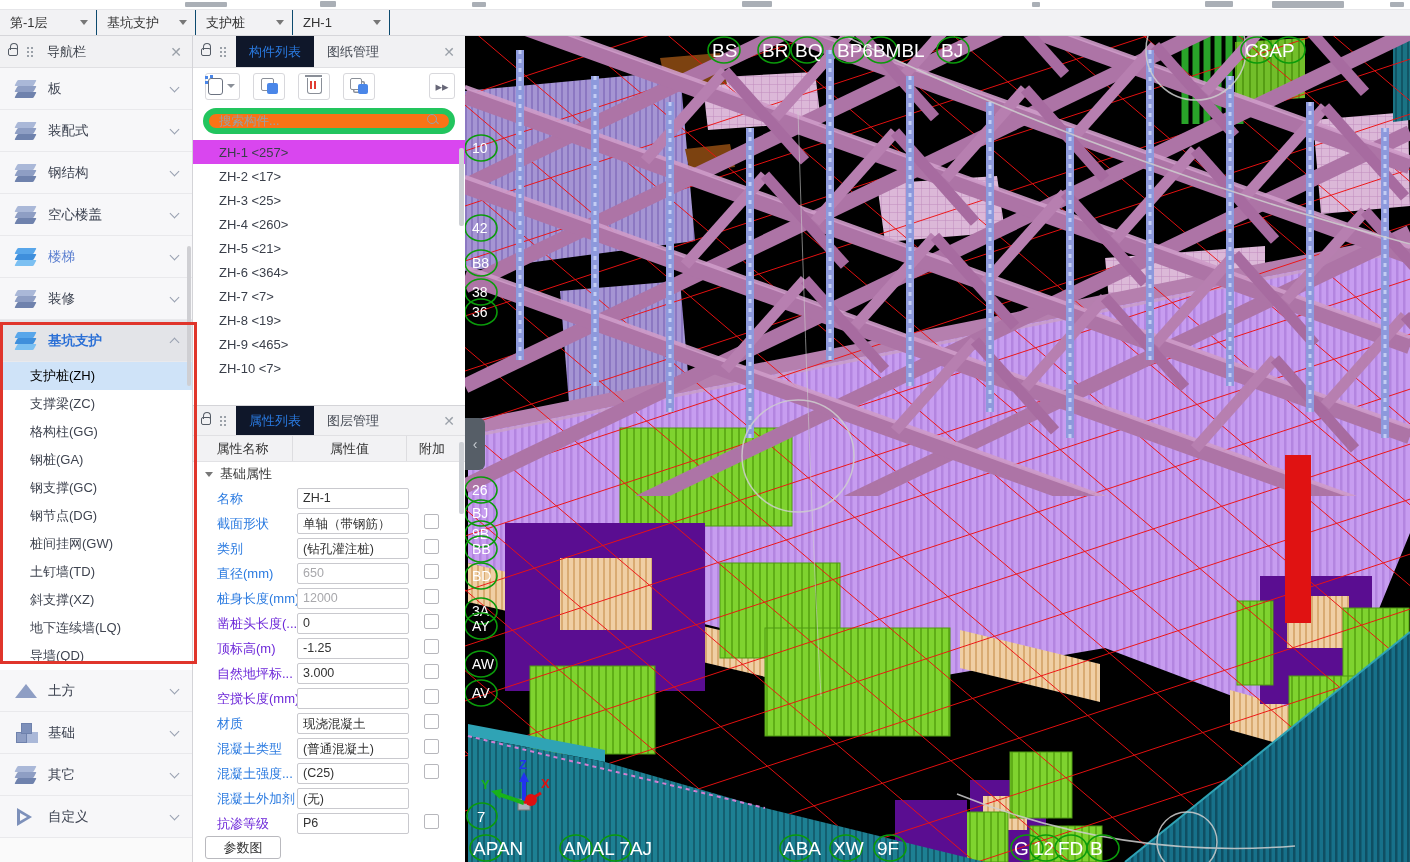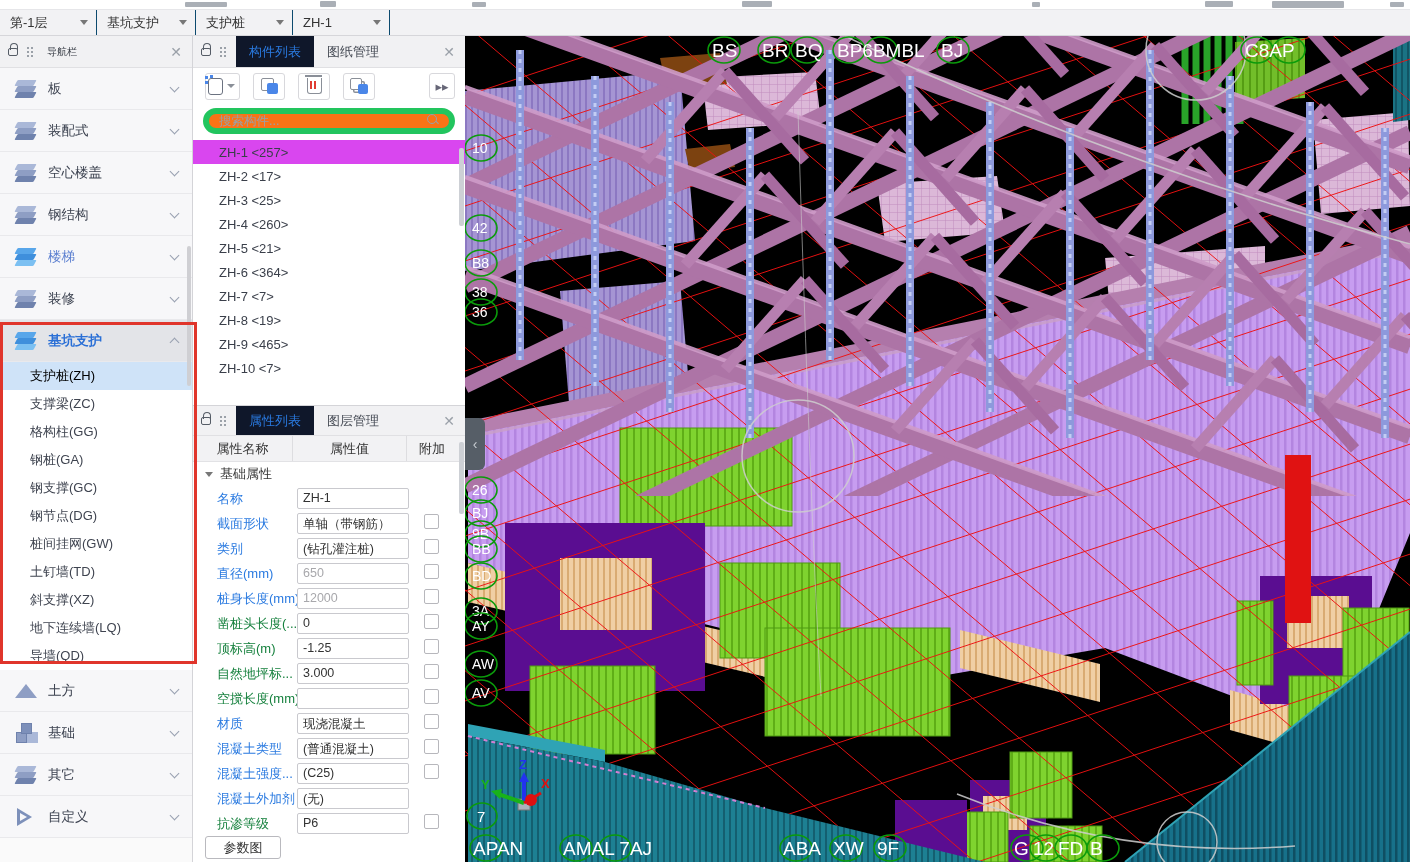--- a/index.html
+++ b/index.html
@@ -21,21 +21,21 @@
   .nav-panel { width:193px; background:#fafafa; border-right:1px solid #d4d4d8; position:relative; }
   .mid-col { width:272px; background:#fff; border-right:1px solid #d4d4d8; position:relative; }
   .viewport { position:relative; width:945px; height:826px; background:#000; overflow:hidden; }
 
   
   .panel-head { height:32px; background:#f1f1f3; border-bottom:1px solid #e0e0e3; display:flex; align-items:center; position:relative; }
   .drag-dots { width:7px; height:11px; margin:0 6px 0 8px;
     background:radial-gradient(circle, #9aa0a8 1px, transparent 1.3px); background-size:4px 4px; }
   .lock { position:relative; width:10px; height:8px; border:1.5px solid #555c66; border-radius:2px; margin-left:8px; }
   .lock::before { content:""; position:absolute; left:1px; top:-6px; width:6px; height:6px; border:1.5px solid #555c66; border-bottom:none; border-radius:4px 4px 0 0; }
-  .panel-title { font-size:10px; color:#3a3f48; margin-left:8px; }
+  .panel-title { font-size:13px; color:#3a3f48; margin-left:8px; }
   .close-x { position:absolute; right:10px; font-size:14px; color:#9aa0a8; cursor:pointer; line-height:1; }
   .tab { height:100%; display:flex; align-items:center; padding:0 13px; font-size:13px; color:#454a54; cursor:pointer; }
   .tab.active { background:#0f172a; color:#2a7ae0; }
 
   
   .nav-item { height:42px; display:flex; align-items:center; background:#f7f7f9; border-bottom:1px solid #e9e9ec; cursor:pointer; position:relative; }
   .nav-item .lbl { font-size:13.5px; color:#3c4250; }
   .nav-item .chev { position:absolute; right:14px; width:7px; height:7px; border-right:1.6px solid #98a0b0; border-bottom:1.6px solid #98a0b0; transform:rotate(45deg); margin-top:-2px; }
   .nav-item.active { background:#e3e4e8; }
   .nav-item.active .lbl { color:#2a6fd6; font-weight:bold; }
@@ -92,21 +92,21 @@
 
   
   .prop-panel { position:absolute; left:0; top:369px; width:272px; height:457px; background:#fff; border-top:1px solid #d4d4d8; overflow:hidden; }
   .prop-panel .panel-head { height:30px; }
   .prop-header { height:26px; background:#f2f2f4; border-bottom:1px solid #e2e2e5; display:flex; font-size:13px; color:#333; align-items:center; }
   .ph-c { display:flex; align-items:center; justify-content:center; height:100%; border-right:1px solid #dddde0; }
   .ph-1 { width:100px; } .ph-2 { width:114px; } .ph-3 { width:50px; border-right:none; }
   .prop-group { height:24px; display:flex; align-items:center; font-size:13px; color:#333; }
   .prop-group .tree-caret { margin-left:12px; border-top-color:#777; }
   .prop-row { height:25px; position:relative; }
-  .prop-row .pname { position:absolute; left:24px; top:4px; font-size:13px; color:#15803d; white-space:nowrap; }
+  .prop-row .pname { position:absolute; left:24px; top:4px; font-size:13px; color:#6d28d9; white-space:nowrap; }
   .prop-row .pname.blue { color:#2a7ae0; }
   .prop-row .pval { position:absolute; left:104px; top:2px; width:112px; height:21px; border:1px solid #c9c9ce; border-radius:2px; background:#fff; font-size:12.5px; color:#333; padding:2px 5px; white-space:nowrap; overflow:hidden; }
   .prop-row .pval.disabled { color:#a8a8ac; }
   .prop-row .pchk { position:absolute; left:231px; top:3px; width:15px; height:15px; border:1px solid #b7b7bc; border-radius:2px; background:#fff; cursor:pointer; }
   .param-btn { position:absolute; left:12px; top:430px; width:76px; height:23px; border:1px solid #b9b9be; border-radius:3px; background:#fff; font-size:13px; color:#333; font-family:inherit; cursor:pointer; }
   .prop-scroll { position:absolute; right:1px; top:36px; width:5px; height:72px; background:#cdd0d5; border-radius:2px; }
 
   
   .collapse-tab { position:absolute; left:0; top:382px; width:20px; height:52px; background:#565e67; border-radius:0 6px 6px 0; color:#c8cdd2; display:flex; align-items:center; justify-content:center; font-size:14px; z-index:5; cursor:pointer; }
   svg text { font-family:"Liberation Sans", sans-serif; }
@@ -173,30 +173,30 @@
             </span>
             <span class="lbl">装配式</span>
             <span class="chev"></span>
           </div>
           <div class="nav-item">
             <span class="nicon layers">
               <i></i>
               <i></i>
               <i></i>
             </span>
+            <span class="lbl">钢结构</span>
+            <span class="chev"></span>
+          </div>
+          <div class="nav-item">
+            <span class="nicon layers">
+              <i></i>
+              <i></i>
+              <i></i>
+            </span>
             <span class="lbl">空心楼盖</span>
-            <span class="chev"></span>
-          </div>
-          <div class="nav-item">
-            <span class="nicon layers">
-              <i></i>
-              <i></i>
-              <i></i>
-            </span>
-            <span class="lbl">钢结构</span>
             <span class="chev"></span>
           </div>
           <div class="nav-item accent">
             <span class="nicon layers blue">
               <i></i>
               <i></i>
               <i></i>
             </span>
             <span class="lbl">楼梯</span>
             <span class="chev"></span>

